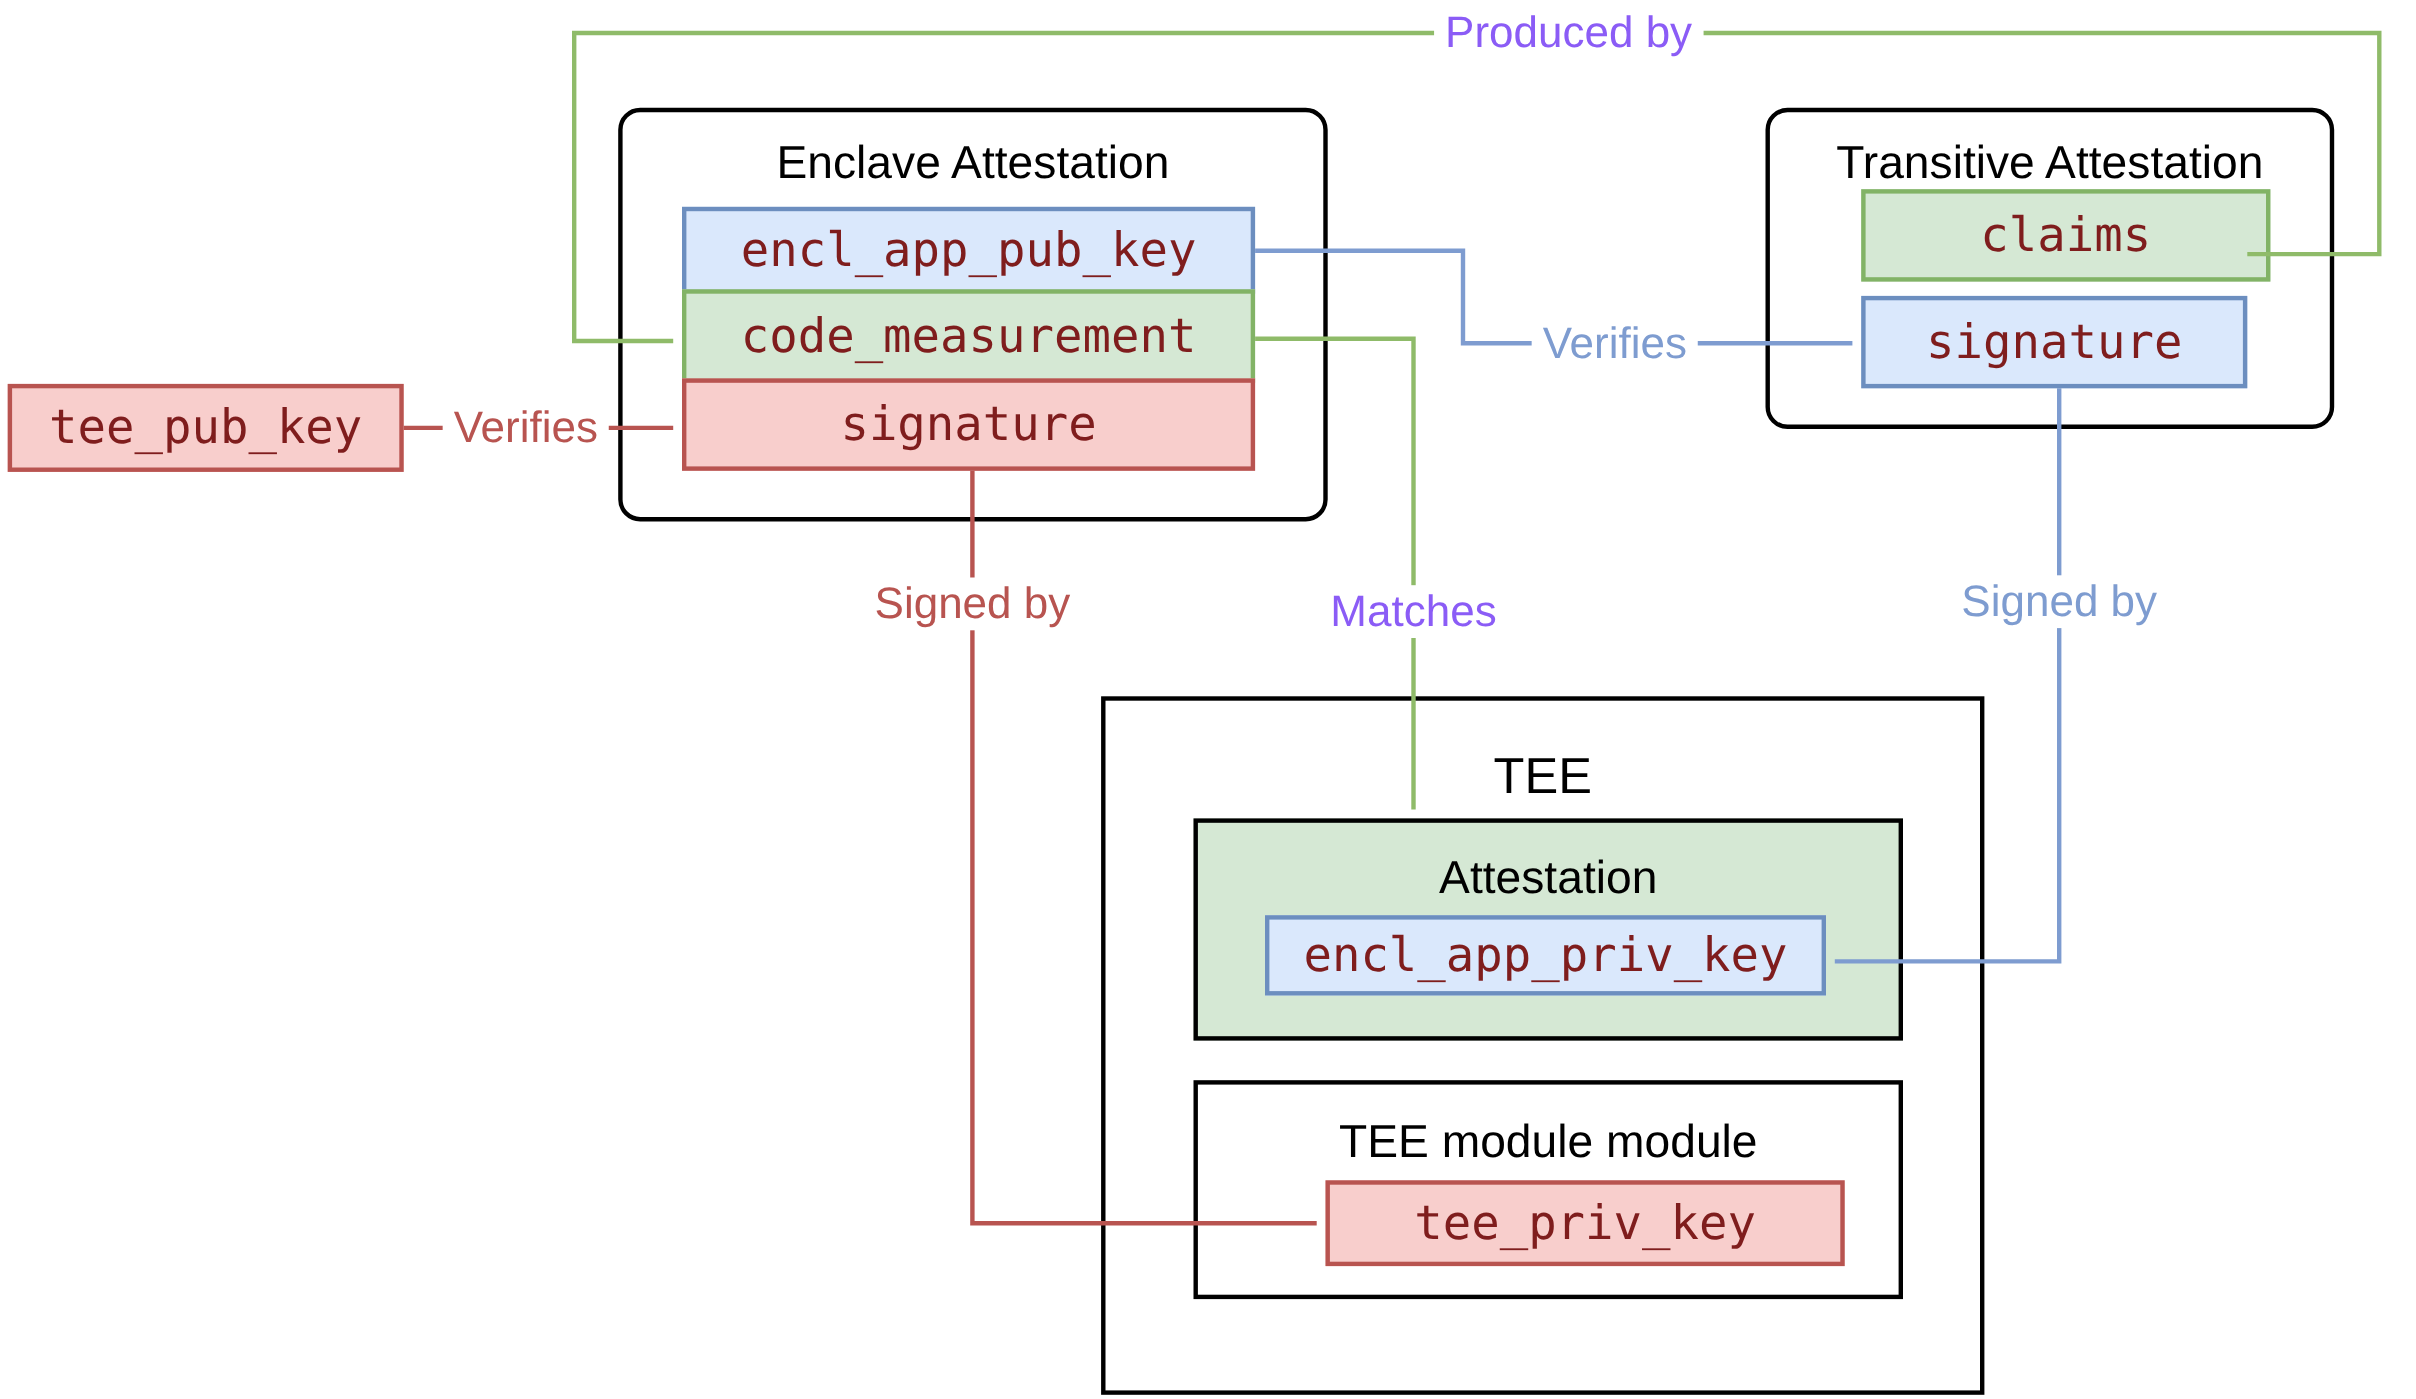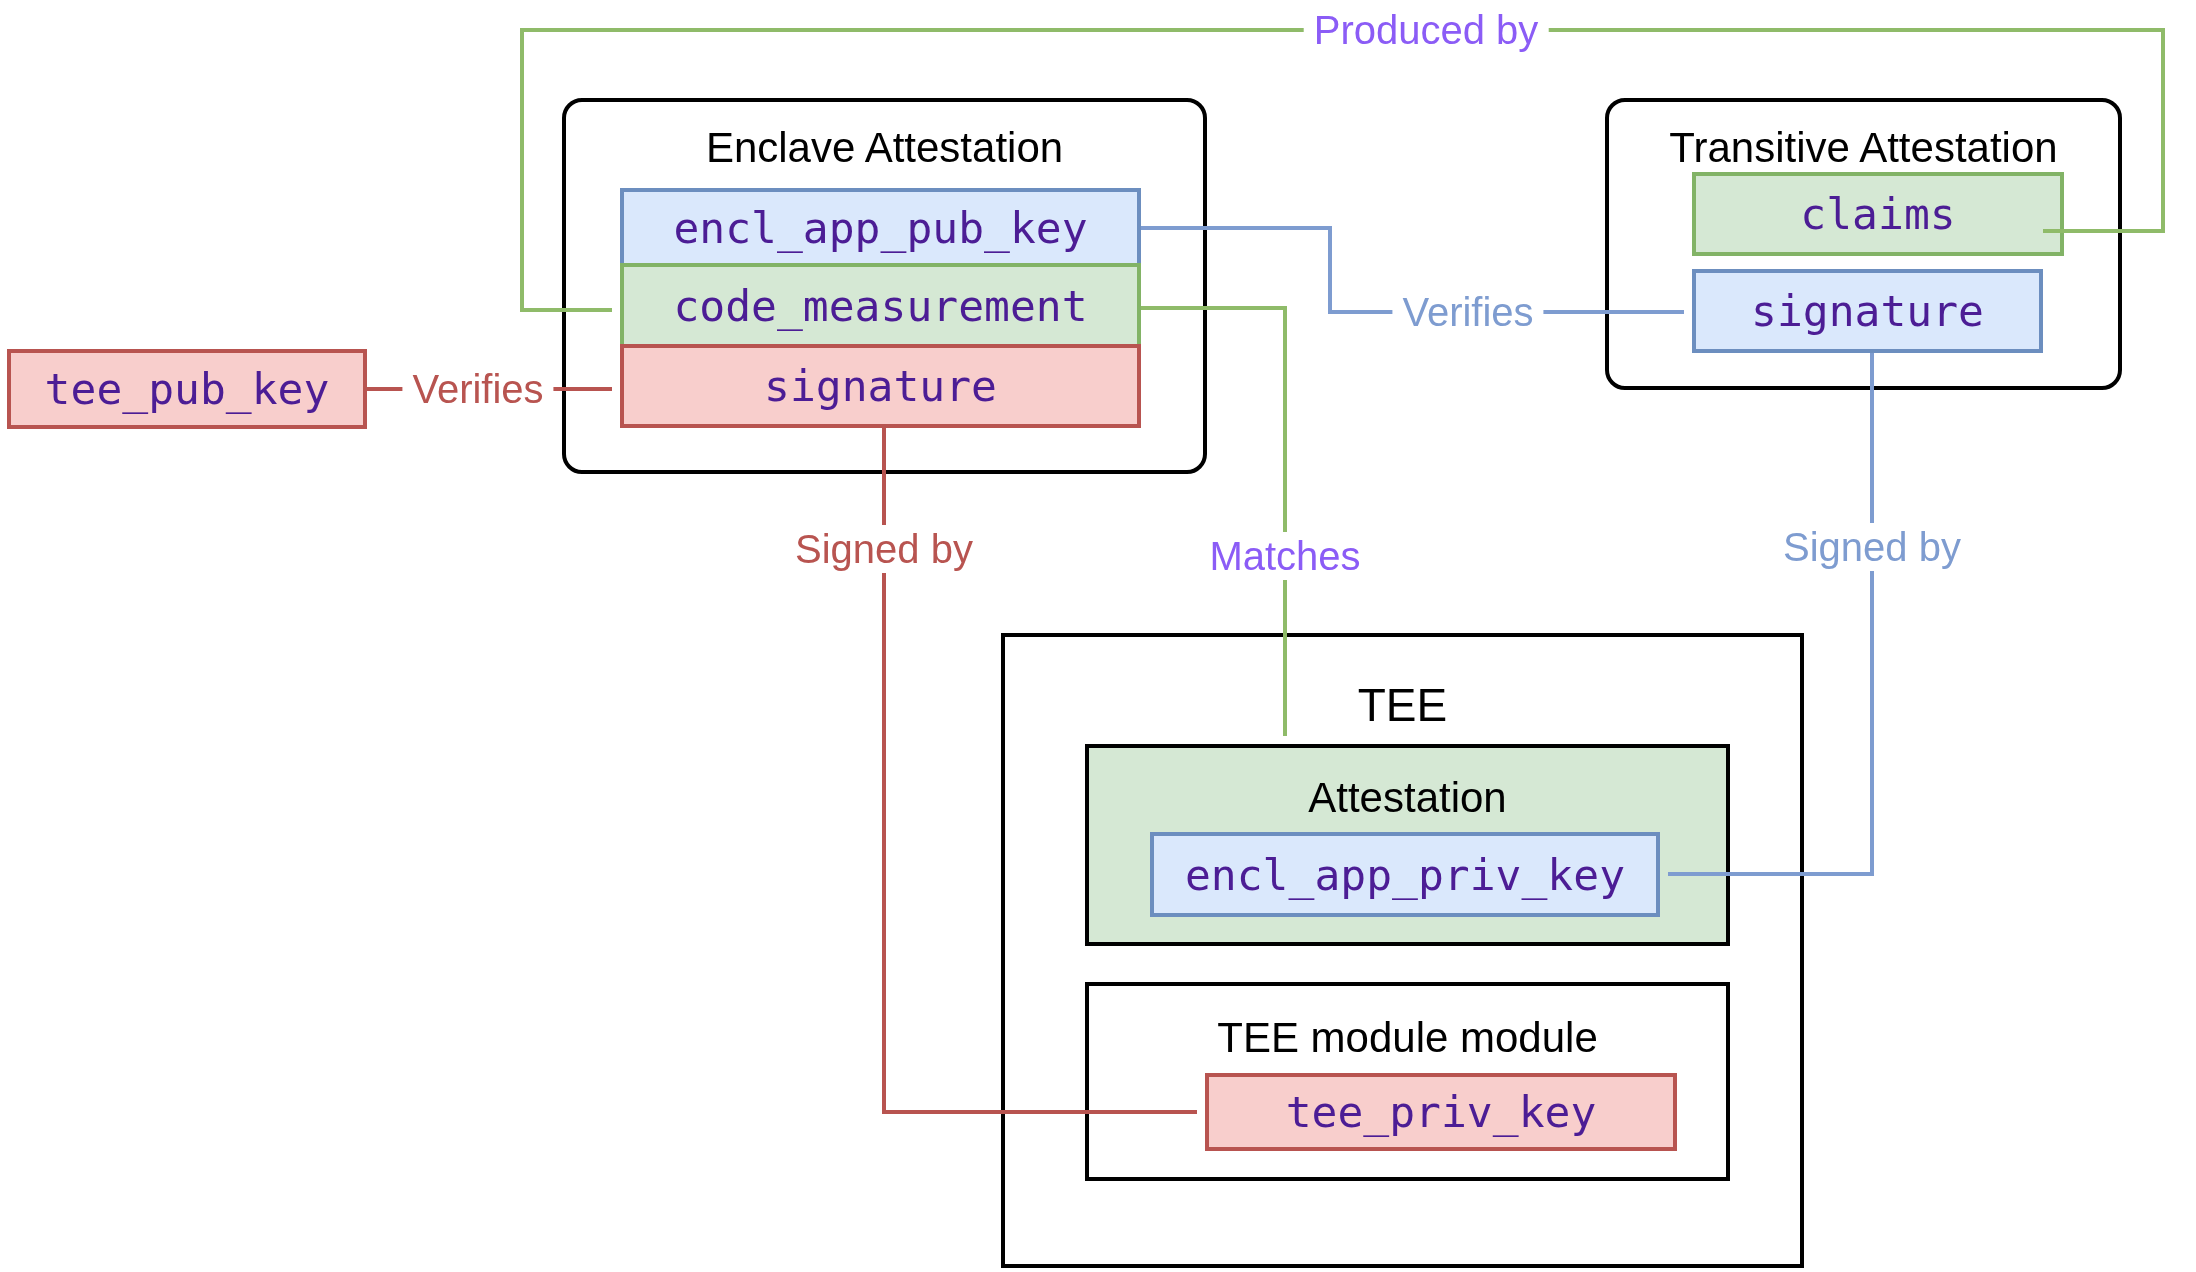--- a/index.html
+++ b/index.html
@@ -12,21 +12,21 @@
   .round{border-radius:20px;}
   .subgroup{position:absolute;border:4px solid #000;box-sizing:border-box;}
   .green-bg{background:#d5e8d4;}
   .white-bg{background:#ffffff;}
   .gtitle{position:absolute;left:0;right:0;text-align:center;font-size:42px;line-height:1.15;}
   .gtitle-big{font-size:46px;margin-top:24px;}
   
   .field{
     position:absolute;display:flex;align-items:center;justify-content:center;
     font-family:"DejaVu Sans Mono",monospace;font-size:43px;
-    box-sizing:border-box;border:4px solid;z-index:2;color:#4c1d95;white-space:nowrap;
+    box-sizing:border-box;border:4px solid;z-index:2;color:#7f1d1d;white-space:nowrap;
   }
   .blue {background:#dae8fc;border-color:#6c8ebf;}
   .green{background:#d5e8d4;border-color:#82b366;}
   .red  {background:#f8cecc;border-color:#b85450;}
   
   svg.edges{position:absolute;left:0;top:0;z-index:5;pointer-events:none;}
   svg.edges path{fill:none;stroke-width:4;}
   .e-green{stroke:#8fbb69;}
   .e-blue {stroke:#7e9cd0;}
   .e-red  {stroke:#b85450;}
@@ -58,21 +58,21 @@
     <div class="gtitle" style="top:22px">Transitive Attestation</div>
     <div class="field green" style="left:83px;top:70px;width:372px;height:84px">claims</div>
     <div class="field blue" style="left:83px;top:167px;width:351px;height:84px">signature</div>
   </div>
 
   <div class="group" style="left:1001px;top:633px;width:803px;height:635px">
     <div class="gtitle gtitle-big" style="top:18px">TEE</div>
 
     <div class="subgroup green-bg" style="left:80px;top:107px;width:645px;height:202px">
       <div class="gtitle" style="top:26px">Attestation</div>
-      <div class="field blue" style="left:61px;top:84px;width:510px;height:85px">encl_app_priv_key</div>
+      <div class="field blue" style="left:61px;top:84px;width:510px;height:73px">encl_app_priv_key</div>
     </div>
 
     <div class="subgroup white-bg" style="left:80px;top:345px;width:645px;height:199px">
       <div class="gtitle" style="top:28px">TEE module module</div>
       <div class="field red" style="left:116px;top:87px;width:472px;height:78px">tee_priv_key</div>
     </div>
   </div>
 
   <svg class="edges" width="2196" height="1272" viewBox="0 0 2196 1272">
     <defs>

